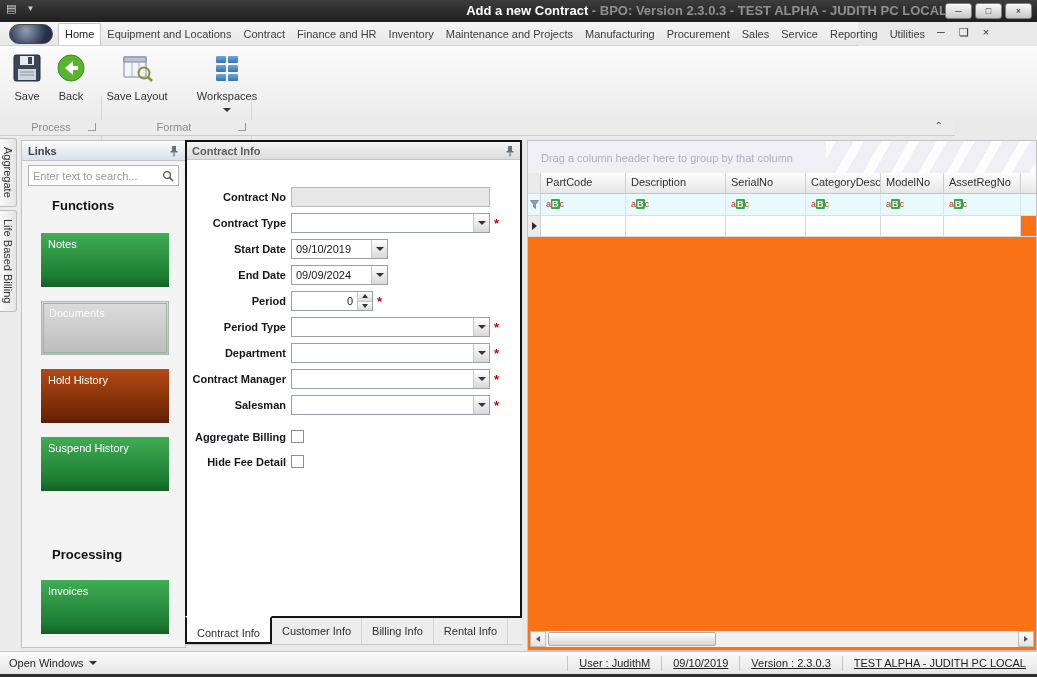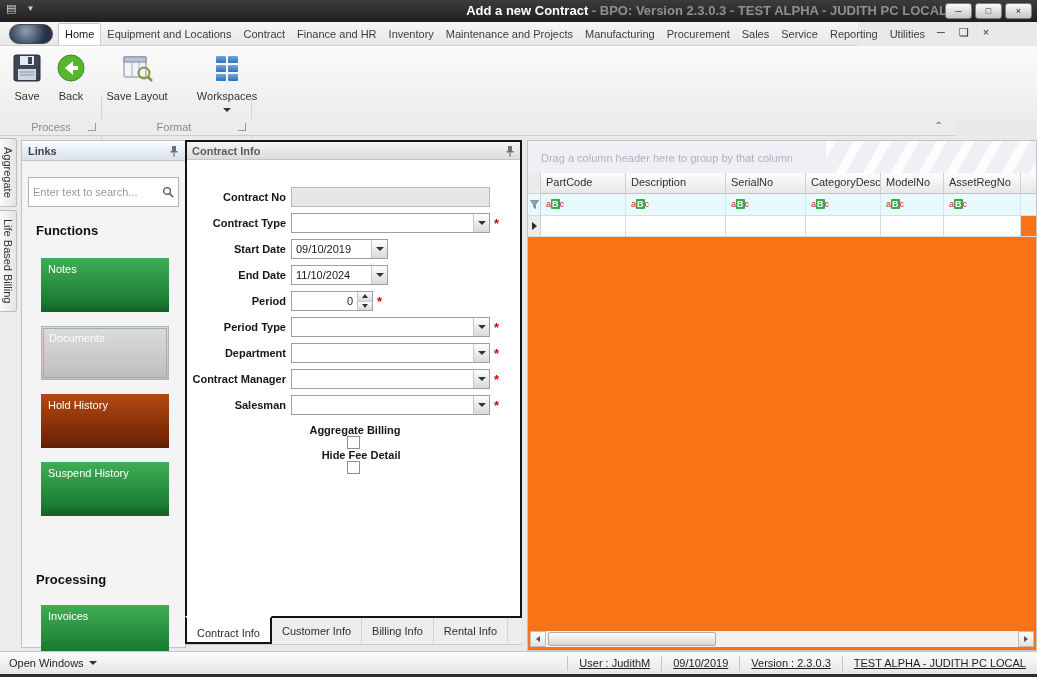--- a/index.html
+++ b/index.html
@@ -55,25 +55,25 @@
   .dock-tab { writing-mode:vertical-rl; background:linear-gradient(90deg,#fafafa,#e4e4e4);
     border:1px solid #bdbdbd; border-left:none; border-radius:0 3px 3px 0;
     padding:8px 2px; color:#333; position:absolute; left:0; white-space:nowrap; }
 
   
   .links-panel { position:absolute; left:21px; top:140px; width:165px; height:508px;
     background:#f4f4f4; border:1px solid #c3c3c3; }
   .panel-header { height:20px; background:linear-gradient(#fafcfe,#d9e1ea); border-bottom:1px solid #bcc6d2;
     display:flex; align-items:center; padding:9px 6px; color:#40434a; font-weight:bold; }
   .panel-header .pin { margin-left:auto; display:flex; }
-  .search-box { margin:16px 6px; height:30px; background:#fff; border:1px solid #b3b3b3;
+  .search-box { margin:4px 6px; height:21px; background:#fff; border:1px solid #b3b3b3;
     display:flex; align-items:center; padding:0 4px; }
   .search-box input { flex:1; border:none; outline:none; font:inherit; color:#555; min-width:0; background:transparent; }
   .search-box input::placeholder { color:#9a9a9a; }
-  .links-heading { font-size:13px; font-weight:bold; color:#101010; margin:12px 0 0 14px; }
+  .links-heading { font-size:13px; font-weight:bold; color:#101010; margin:12px 0 0 30px; }
   .link-btn { margin:20px 0 0 19px; width:128px; height:54px; color:#fff; padding:5px 7px;
     cursor:default; font-size:11px; }
   .link-btn + .link-btn { margin-top:14px; }
   .btn-green { background:linear-gradient(#3fae54,#1c7c33 80%,#146026); }
   .btn-gray { background:linear-gradient(#dcdcdc,#bdbdbd); color:#fdfdfd; outline:1px solid #97b69e; outline-offset:-3px; border:1px solid #aeb4ae; }
   .btn-orange { background:linear-gradient(#b24a14,#732605 85%,#5c1e04); }
   .heading-processing { margin-top:56px; }
   .invoices-btn { margin-top:18px; }
 
   
@@ -94,21 +94,21 @@
   .w-num  { width:82px; }
   .disabled-input { width:199px; height:20px; background:#e7e7e7; border:1px solid #b8b8b8; }
   .req { color:#d40000; font-weight:bold; font-size:13px; margin-left:4px; }
   .spin { width:15px; display:flex; flex-direction:column; border-left:1px solid #c4c8cc; }
   .spin span { flex:1; display:flex; align-items:center; justify-content:center; background:linear-gradient(#fefefe,#d9d9d9); }
   .spin span + span { border-top:1px solid #c4c8cc; }
   .tri-up { width:0; height:0; border-left:3px solid transparent; border-right:3px solid transparent; border-bottom:4px solid #333; }
   .tri-down { width:0; height:0; border-left:3px solid transparent; border-right:3px solid transparent; border-top:4px solid #333; }
   .num-val { text-align:right; }
   .checkbox { width:13px; height:13px; background:#fff; border:1px solid #8a9097; }
-  .crow { min-height:25px;flex-direction:column; }
+  .crow { min-height:25px; }
 
   .contract-tabs { position:absolute; left:185px; top:618px; width:337px; height:27px;
     background:#ededed; display:flex; align-items:stretch; border-bottom:1px solid #c8c8c8; }
   .ctab { padding:7px 10px 0; color:#2e2e2e; border-right:1px solid #d4d4d4; white-space:nowrap; }
   .ctab.active { background:#ffffff; border:2px solid #141414; border-top:2px solid #ffffff; margin-top:-2px;
     padding-top:9px; border-right-width:2px; }
 
   
   .grid-panel { position:absolute; left:527px; top:140px; width:510px; height:511px;
     background:#f97316; border:1px solid #c3c3c3; }
@@ -321,21 +321,21 @@
         <div class="val">09/10/2019</div>
         <div class="dd">
             <span class="caret-down"></span>
           </div>
       </div>
     </div>
 
     <div class="frow">
       <div class="flabel">End Date</div>
       <div class="ctrl w-date">
-        <div class="val">11/10/2024</div>
+        <div class="val">09/09/2024</div>
         <div class="dd">
             <span class="caret-down"></span>
           </div>
       </div>
     </div>
 
     <div class="frow">
       <div class="flabel">Period</div>
       <div class="ctrl w-num">
         <div class="val num-val">0</div>

